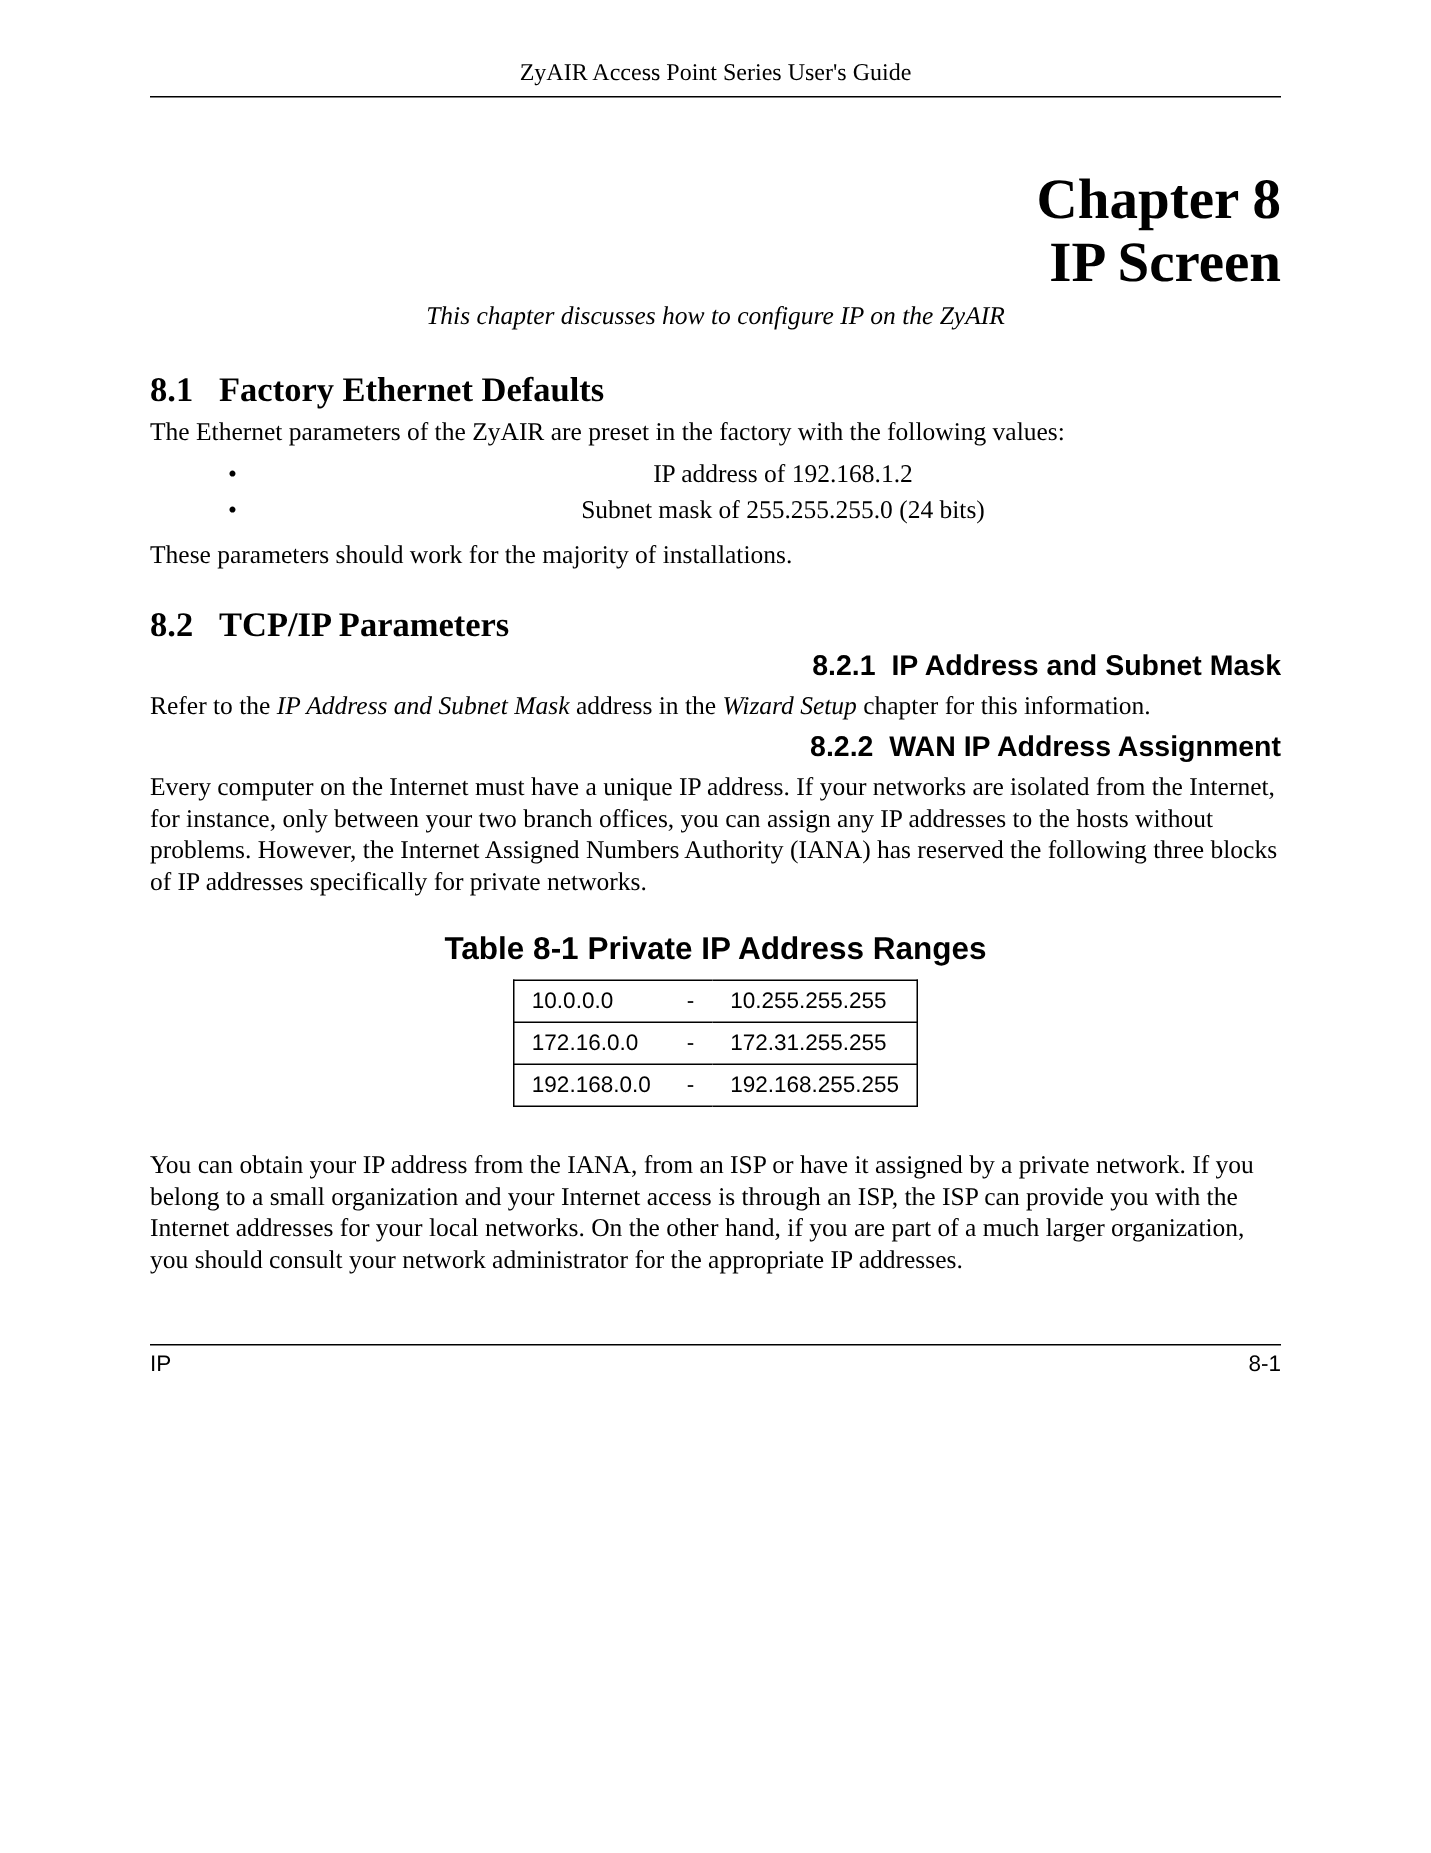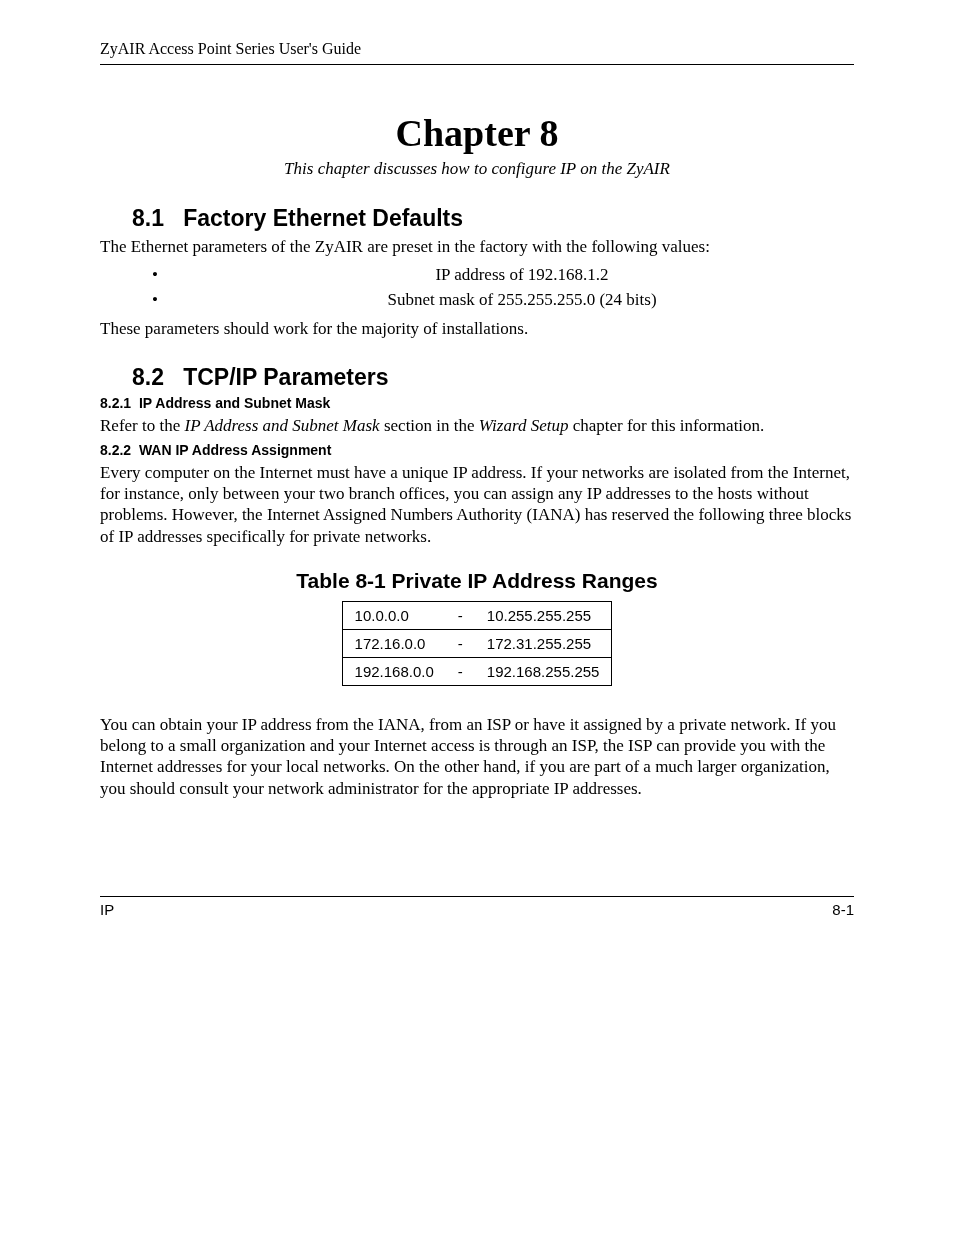--- a/index.html
+++ b/index.html
@@ -8,58 +8,58 @@
       height: 1235px;
       background: #fff;
       font-family: "Times New Roman", Times, serif;
       color: #000;
       position: relative;
     }
     .page {
       padding: 40px 100px 40px 100px;
     }
     .running-header {
-      text-align: left;
+      text-align: center;
       font-size: 16px;
       padding-bottom: 6px;
       border-bottom: 1.5px solid #000;
       margin-bottom: 48px;
     }
     .chapter-title-block {
-      text-align: center;
+      text-align: right;
       margin-bottom: 4px;
     }
     .chapter-line1 {
       font-size: 38px;
       font-weight: bold;
       line-height: 1.1;
     }
     .chapter-line2 {
       font-size: 38px;
       font-weight: bold;
       line-height: 1.1;
     }
     .chapter-subtitle {
       text-align: center;
       font-style: italic;
       font-size: 17px;
       margin-bottom: 26px;
     }
     .h2 {
-      font-family: Liberation Sans, sans-serif;
+      font-family: Liberation Serif, serif;
       font-size: 23px;
       font-weight: bold;
       margin-bottom: 4px;
-      margin-left: 32px;
     }
     .h3 {
       font-family: Arial, Helvetica, sans-serif;
-      font-size: 14px;
+      font-size: 19px;
       font-weight: bold;
       margin-bottom: 4px;
+      text-align: right;
     }
     .body-text {
       font-size: 17px;
       line-height: 1.25;
       margin-bottom: 6px;
     }
     .body-text .ital { font-style: italic; }
     ul.bullets {
       list-style: none;
       margin: 4px 0 6px 0;
@@ -124,20 +124,21 @@
     }
   </style>
 </head>
 <body>
 
 <div class="page">
   <div class="running-header">ZyAIR Access Point Series User's Guide</div>
 
   <div class="chapter-title-block">
     <div class="chapter-line1">Chapter 8</div>
+    <div class="chapter-line2">IP Screen</div>
   </div>
   <div class="chapter-subtitle">This chapter discusses how to configure IP on the ZyAIR</div>
 
   <div class="h2">
     <span>8.1</span>&nbsp;&nbsp;&nbsp;<span>Factory Ethernet Defaults</span>
   </div>
   <p class="body-text">The Ethernet parameters of the ZyAIR are preset in the factory with the following values:</p>
   <ul class="bullets">
     <li>IP address of 192.168.1.2</li>
     <li>Subnet mask of 255.255.255.0 (24 bits)</li>
@@ -147,21 +148,21 @@
   <div class="section-gap"></div>
 
   <div class="h2">
     <span>8.2</span>&nbsp;&nbsp;&nbsp;<span>TCP/IP Parameters</span>
   </div>
 
   <div class="h3">
     <span>8.2.1</span>&nbsp;&nbsp;<span>IP Address and Subnet Mask</span>
   </div>
   <p class="body-text">
-    <span>Refer to the </span><span class="ital">IP Address and Subnet Mask</span><span> section in the </span><span class="ital">Wizard Setup</span><span> chapter for this information.</span>
+    <span>Refer to the </span><span class="ital">IP Address and Subnet Mask</span><span> address in the </span><span class="ital">Wizard Setup</span><span> chapter for this information.</span>
   </p>
 
   <div class="h3">
     <span>8.2.2</span>&nbsp;&nbsp;<span>WAN IP Address Assignment</span>
   </div>
   <p class="body-text">Every computer on the Internet must have a unique IP address. If your networks are isolated from the Internet, for instance, only between your two branch offices, you can assign any IP addresses to the hosts without problems. However, the Internet Assigned Numbers Authority (IANA) has reserved the following three blocks of IP addresses specifically for private networks.</p>
 
   <div class="table-caption">Table 8-1 Private IP Address Ranges</div>
   <table class="ip-ranges">
     <tbody>

